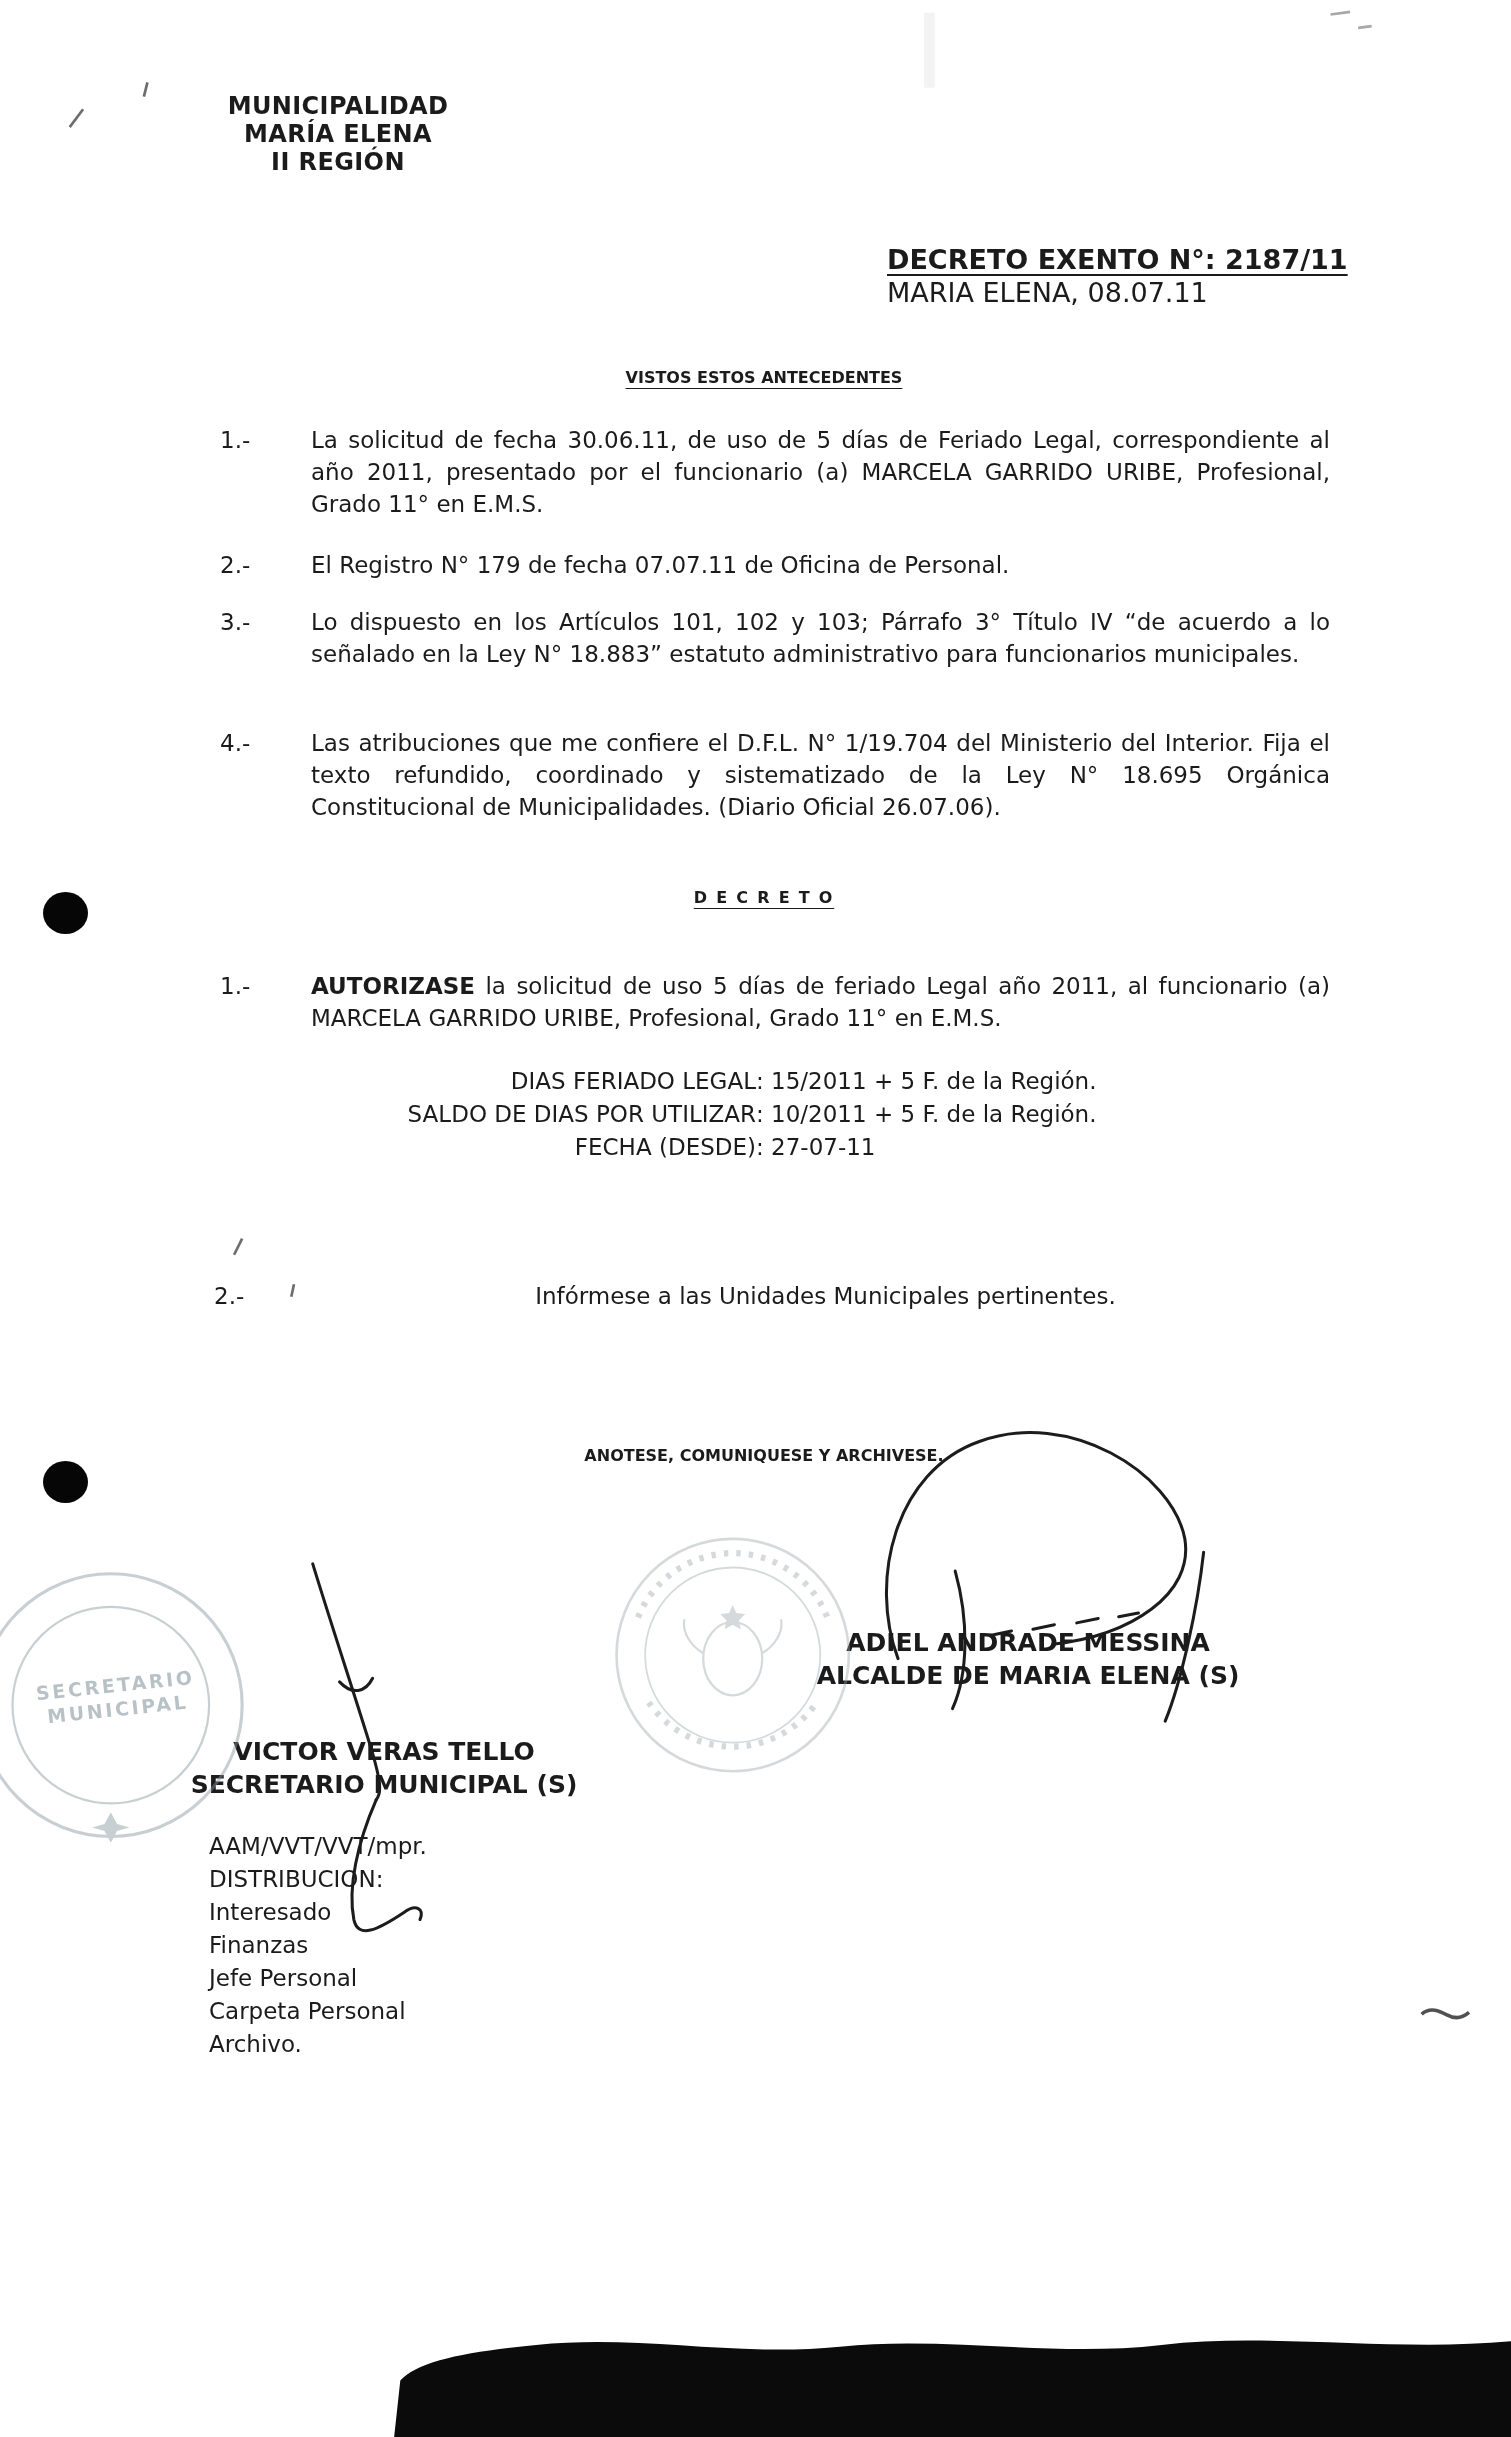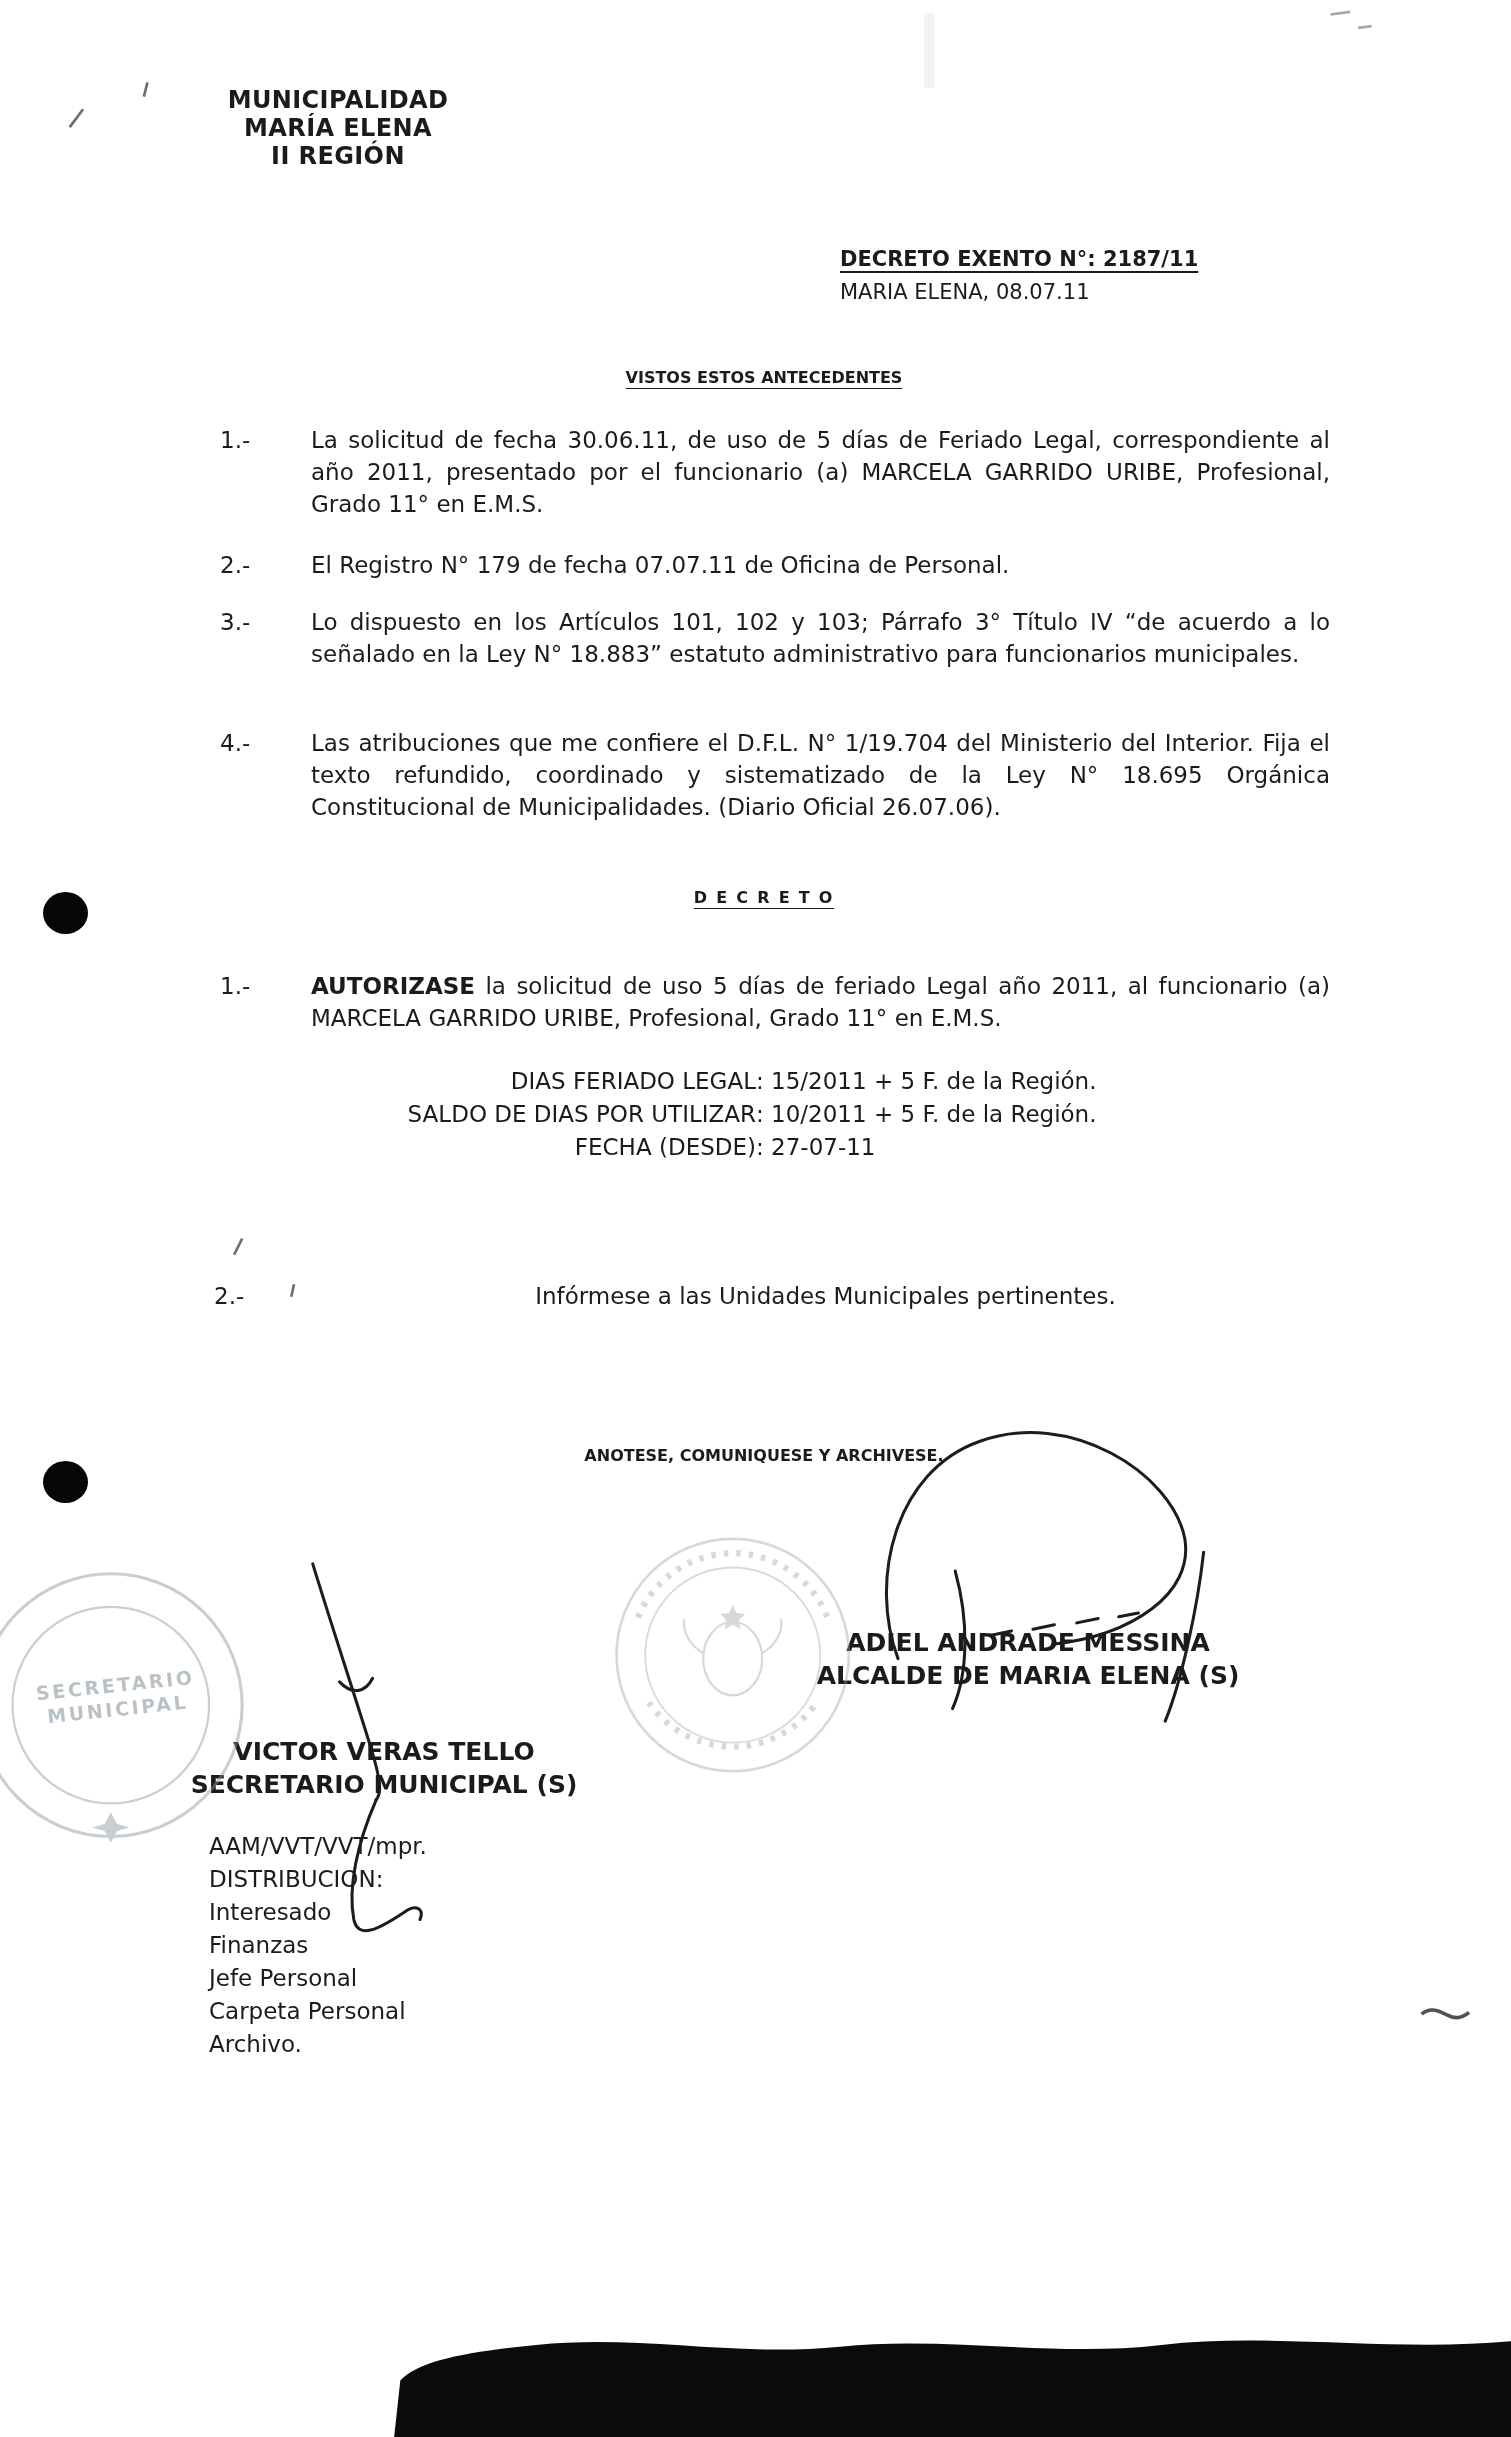--- a/index.html
+++ b/index.html
@@ -10,25 +10,25 @@
     background: #ffffff;
     overflow: hidden;
     font-family: "DejaVu Sans", "Liberation Sans", sans-serif;
     color: #1b1b1b;
     font-size: 23px;
   }
   .b { font-weight: bold; }
   .u { text-decoration: underline; text-underline-offset: 4.5px; }
 
   .letterhead {
-    position: absolute; left: 222px; top: 86px;
+    position: absolute; left: 222px; top: 92px;
     text-align: center; font-weight: bold; font-size: 24px;
     line-height: 28px; letter-spacing: 0.4px; width: 232px;
   }
-  .decree-head { position: absolute; left: 840px; top: 243px; line-height: 33px; font-size: 21px; }
+  .decree-head { position: absolute; left: 887px; top: 243px; line-height: 33px; font-size: 27px; }
   .decree-head .num-line { font-weight: bold; text-decoration: underline; text-underline-offset: 4.5px; }
 
   .center-line { position: absolute; left: 250px; width: 1028px; text-align: center; font-weight: bold; font-size: 16px; }
 
   .docrow { position: absolute; left: 220px; width: 1110px; line-height: 32px; }
   .docrow .num { position: absolute; left: 0; top: 0; }
   .docrow .itext { margin-left: 91px; text-align: justify; }
 
   .docrow2 { position: absolute; left: 214px; width: 1116px; line-height: 32px; }
   .docrow2 .num { position: absolute; left: 0; top: 0; }

